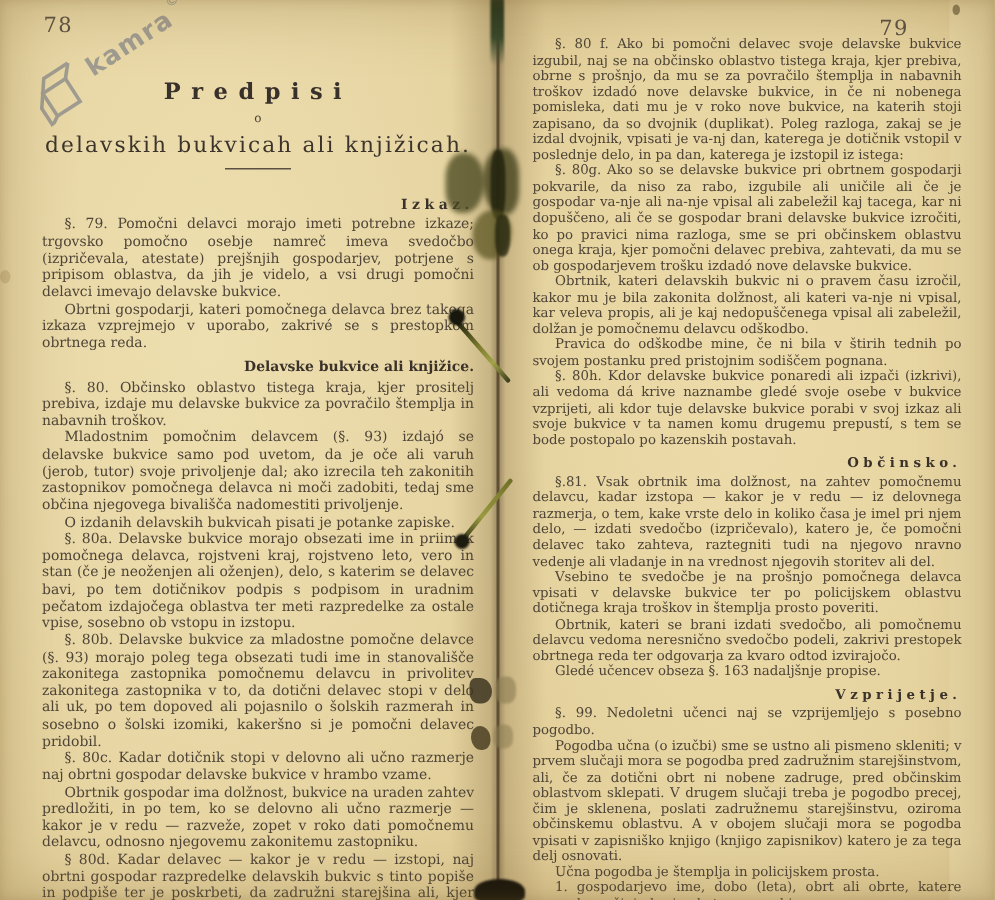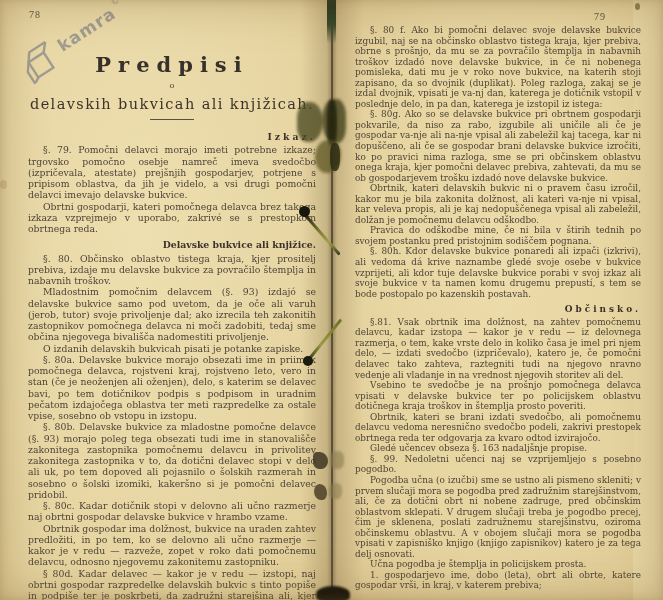--- a/index.html
+++ b/index.html
@@ -10,32 +10,32 @@
   .page{position:absolute;top:0;height:600px;}
   .page-left{left:0;width:330px;
     background:radial-gradient(ellipse at 42% 38%, #eedfb0 0%, #e8d7a5 55%, #e0cc95 100%);}
   .page-right{left:333px;width:300px;
     background:radial-gradient(ellipse at 55% 45%, #eddcab 0%, #e6d4a0 60%, #ddc791 100%);}
   
   .gutter-shadow{position:absolute;top:0;left:300px;width:64px;height:600px;pointer-events:none;
     background:linear-gradient(to right, rgba(94,70,36,0) 0%, rgba(94,70,36,.22) 42%, rgba(60,42,20,.45) 50%, rgba(94,70,36,.20) 58%, rgba(94,70,36,0) 100%);}
   .gutter-line{position:absolute;top:0;left:331px;width:2px;height:600px;background:rgba(62,46,24,.65);pointer-events:none;}
   
-  .page-num{position:absolute;font-size:10px;letter-spacing:1px;color:#5a5043;font-family:Liberation Serif, serif;}
+  .page-num{position:absolute;font-size:14px;letter-spacing:1px;color:#5a5043;}
   .pn-left{left:29px;top:9px;}
   .pn-right{right:27px;top:11px;}
   
   .watermark{position:absolute;left:24px;top:52px;display:flex;align-items:center;gap:2px;
     transform:rotate(-33deg);transform-origin:left center;color:#8e8e8c;opacity:.8;}
   .wm-text{font-family:"DejaVu Sans","Liberation Sans",sans-serif;font-size:17px;font-weight:bold;letter-spacing:1px;}
   .wm-copy{font-family:"DejaVu Sans","Liberation Sans",sans-serif;font-size:9px;position:relative;top:-8px;}
   .wm-box{flex:0 0 auto;}
   
   .title-block{position:absolute;left:28px;top:52px;width:288px;text-align:center;}
-  .title-1{font-size:21px;font-weight:bold;letter-spacing:7px;color:#38302a;}
+  .title-1{font-size:15px;font-weight:bold;letter-spacing:7px;color:#38302a;}
   .title-2{font-size:8px;margin-top:4px;color:#4e4437;}
   .title-3{font-size:14.5px;letter-spacing:1.4px;margin-top:6px;color:#3c342c;}
   .title-rule{width:44px;height:1px;background:#5a5043;margin:7px auto 0;}
   
   .content{position:absolute;text-align:justify;}
   .content-left{left:28px;top:126px;width:288px;font-size:9.3px;line-height:11.25px;}
   .content-right{left:22px;top:25px;width:286px;font-size:8.9px;line-height:10.55px;position:absolute;}
   .block{margin:0;}
   .para{text-indent:15px;}
   .heading{text-align:right;text-indent:0;font-weight:bold;color:#3a322a;margin:5px 0 2px;}
@@ -111,20 +111,21 @@
         <div class="block para">§. 80 f. Ako bi pomočni delavec svoje delavske bukvice izgubil, naj se na občinsko oblastvo tistega kraja, kjer prebiva, obrne s prošnjo, da mu se za povračilo štemplja in nabavnih troškov izdadó nove delavske bukvice, in če ni nobenega pomisleka, dati mu je v roko nove bukvice, na katerih stoji zapisano, da so dvojnik (duplikat). Poleg razloga, zakaj se je izdal dvojnik, vpisati je va-nj dan, katerega je dotičnik vstopil v poslednje delo, in pa dan, katerega je izstopil iz istega:</div>
         <div class="block para">§. 80g. Ako so se delavske bukvice pri obrtnem gospodarji pokvarile, da niso za rabo, izgubile ali uničile ali če je gospodar va-nje ali na-nje vpisal ali zabeležil kaj tacega, kar ni dopuščeno, ali če se gospodar brani delavske bukvice izročiti, ko po pravici nima razloga, sme se pri občinskem oblastvu onega kraja, kjer pomočni delavec prebiva, zahtevati, da mu se ob gospodarjevem trošku izdadó nove delavske bukvice.</div>
         <div class="block para">Obrtnik, kateri delavskih bukvic ni o pravem času izročil, kakor mu je bila zakonita dolžnost, ali kateri va-nje ni vpisal, kar veleva propis, ali je kaj nedopuščenega vpisal ali zabeležil, dolžan je pomočnemu delavcu odškodbo.</div>
         <div class="block para">Pravica do odškodbe mine, če ni bila v štirih tednih po svojem postanku pred pristojnim sodiščem pognana.</div>
         <div class="block para">§. 80h. Kdor delavske bukvice ponaredi ali izpači (izkrivi), ali vedoma dá krive naznambe gledé svoje osebe v bukvice vzprijeti, ali kdor tuje delavske bukvice porabi v svoj izkaz ali svoje bukvice v ta namen komu drugemu prepustí, s tem se bode postopalo po kazenskih postavah.</div>
         <div class="block heading spaced">Občinsko.</div>
         <div class="block para">§.81. Vsak obrtnik ima dolžnost, na zahtev pomočnemu delavcu, kadar izstopa — kakor je v redu — iz delovnega razmerja, o tem, kake vrste delo in koliko časa je imel pri njem delo, — izdati svedočbo (izpričevalo), katero je, če pomočni delavec tako zahteva, raztegniti tudi na njegovo nravno vedenje ali vladanje in na vrednost njegovih storitev ali del.</div>
         <div class="block para">Vsebino te svedočbe je na prošnjo pomočnega delavca vpisati v delavske bukvice ter po policijskem oblastvu dotičnega kraja troškov in štemplja prosto poveriti.</div>
         <div class="block para">Obrtnik, kateri se brani izdati svedočbo, ali pomočnemu delavcu vedoma neresnično svedočbo podeli, zakrivi prestopek obrtnega reda ter odgovarja za kvaro odtod izvirajočo.</div>
         <div class="block para">Gledé učencev obseza §. 163 nadaljšnje propise.</div>
+        <div class="block heading spaced">Vzprijetje.</div>
         <div class="block para">§. 99. Nedoletni učenci naj se vzprijemljejo s posebno pogodbo.</div>
         <div class="block para">Pogodba učna (o izučbi) sme se ustno ali pismeno skleniti; v prvem slučaji mora se pogodba pred zadružnim starejšinstvom, ali, če za dotični obrt ni nobene zadruge, pred občinskim oblastvom sklepati. V drugem slučaji treba je pogodbo precej, čim je sklenena, poslati zadružnemu starejšinstvu, oziroma občinskemu oblastvu. A v obojem slučaji mora se pogodba vpisati v zapisniško knjigo (knjigo zapisnikov) katero je za tega delj osnovati.</div>
         <div class="block para">Učna pogodba je štemplja in policijskem prosta.</div>
         <div class="block para">1. gospodarjevo ime, dobo (leta), obrt ali obrte, katere gospodar vrši, in kraj, v katerem prebiva;</div>
       </div>
   </div>
 
   <div class="gutter-shadow"></div>
   <div class="gutter-line"></div>
   <div class="artifact stitch-top"></div>

